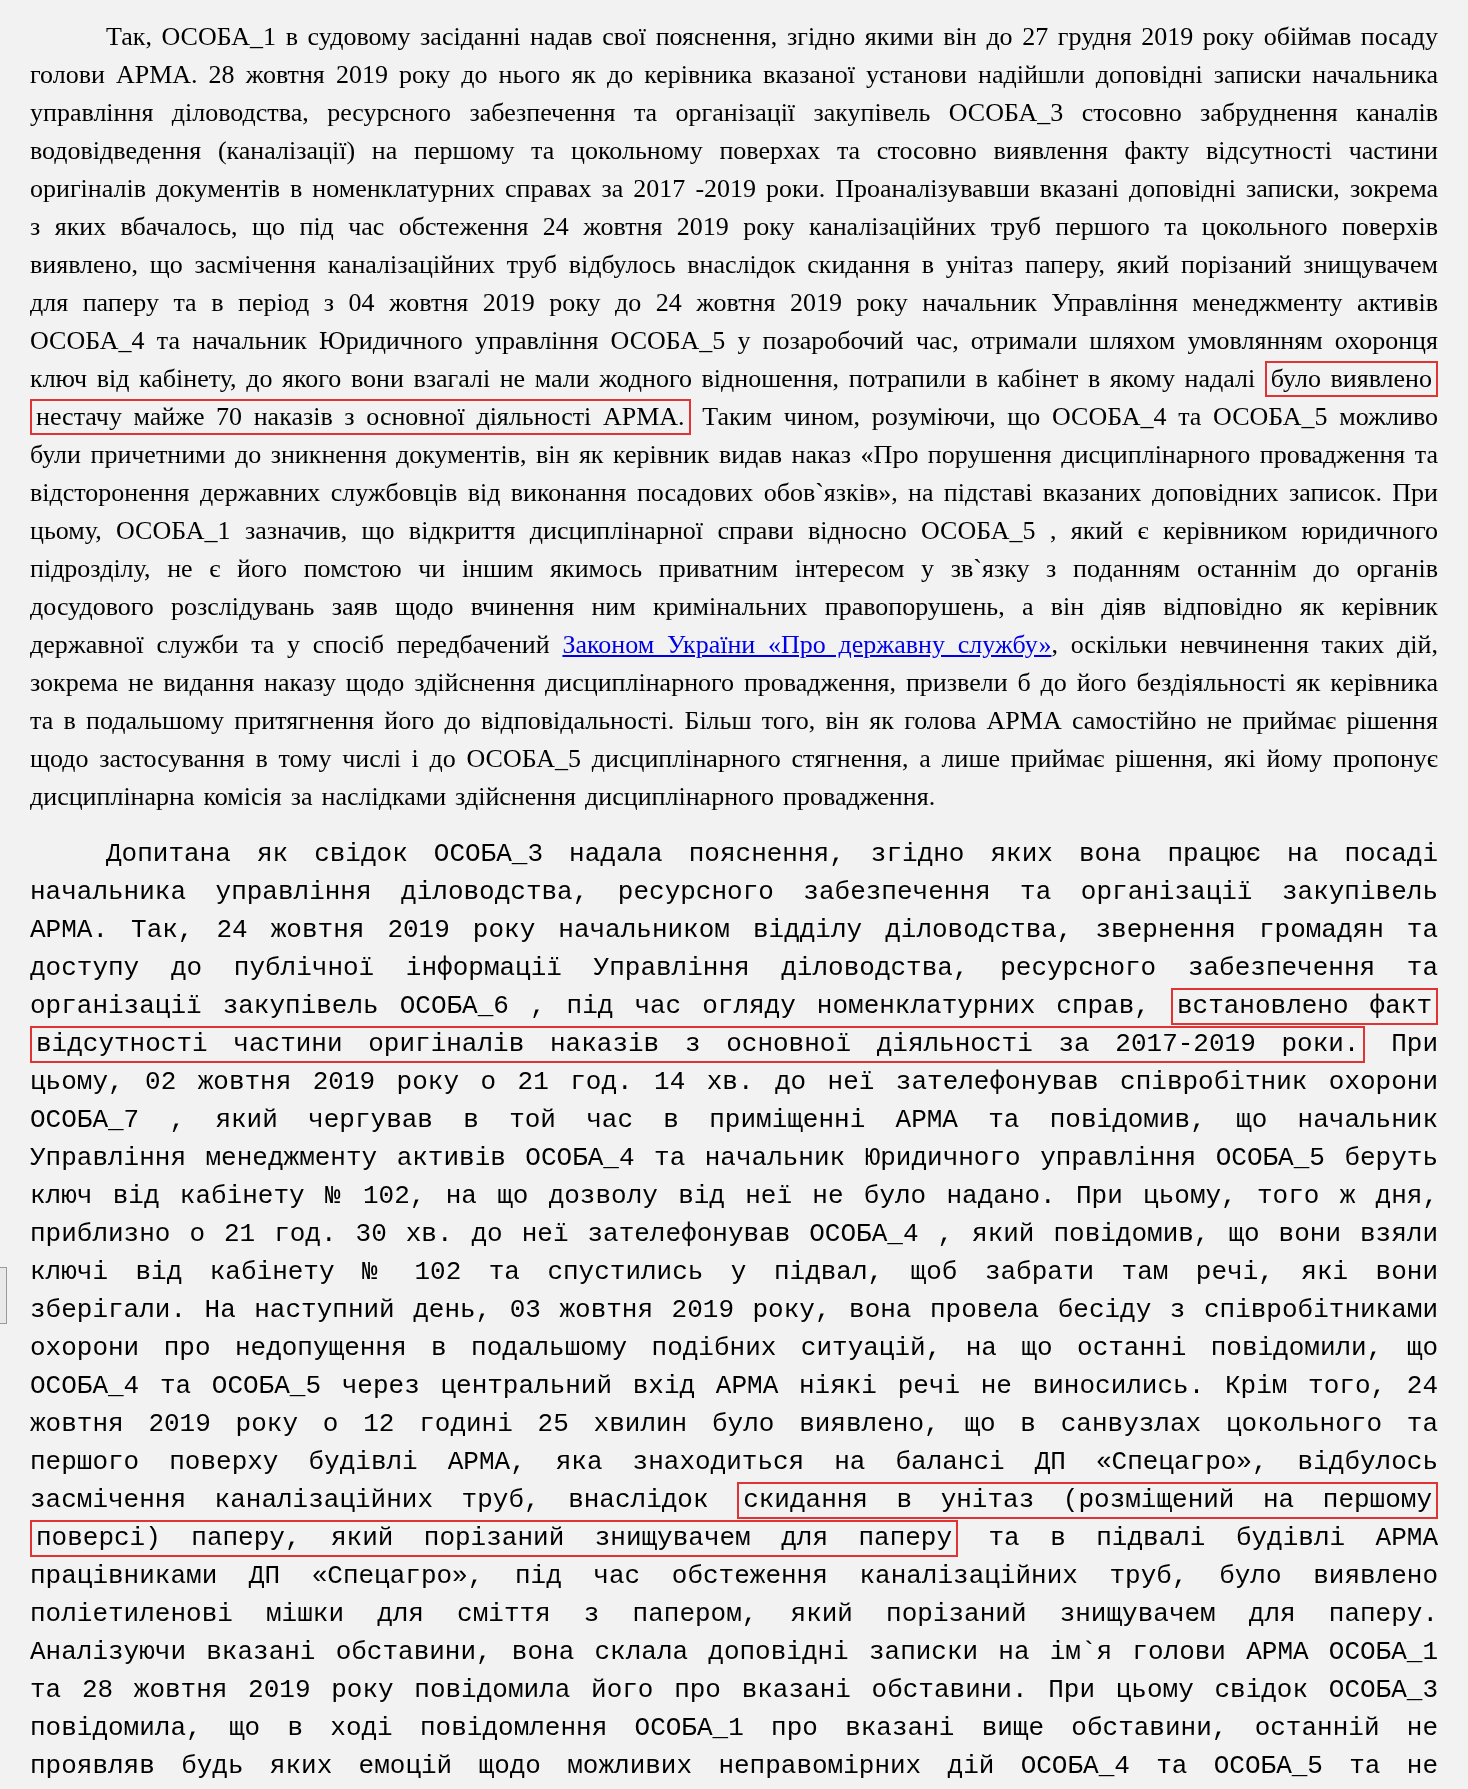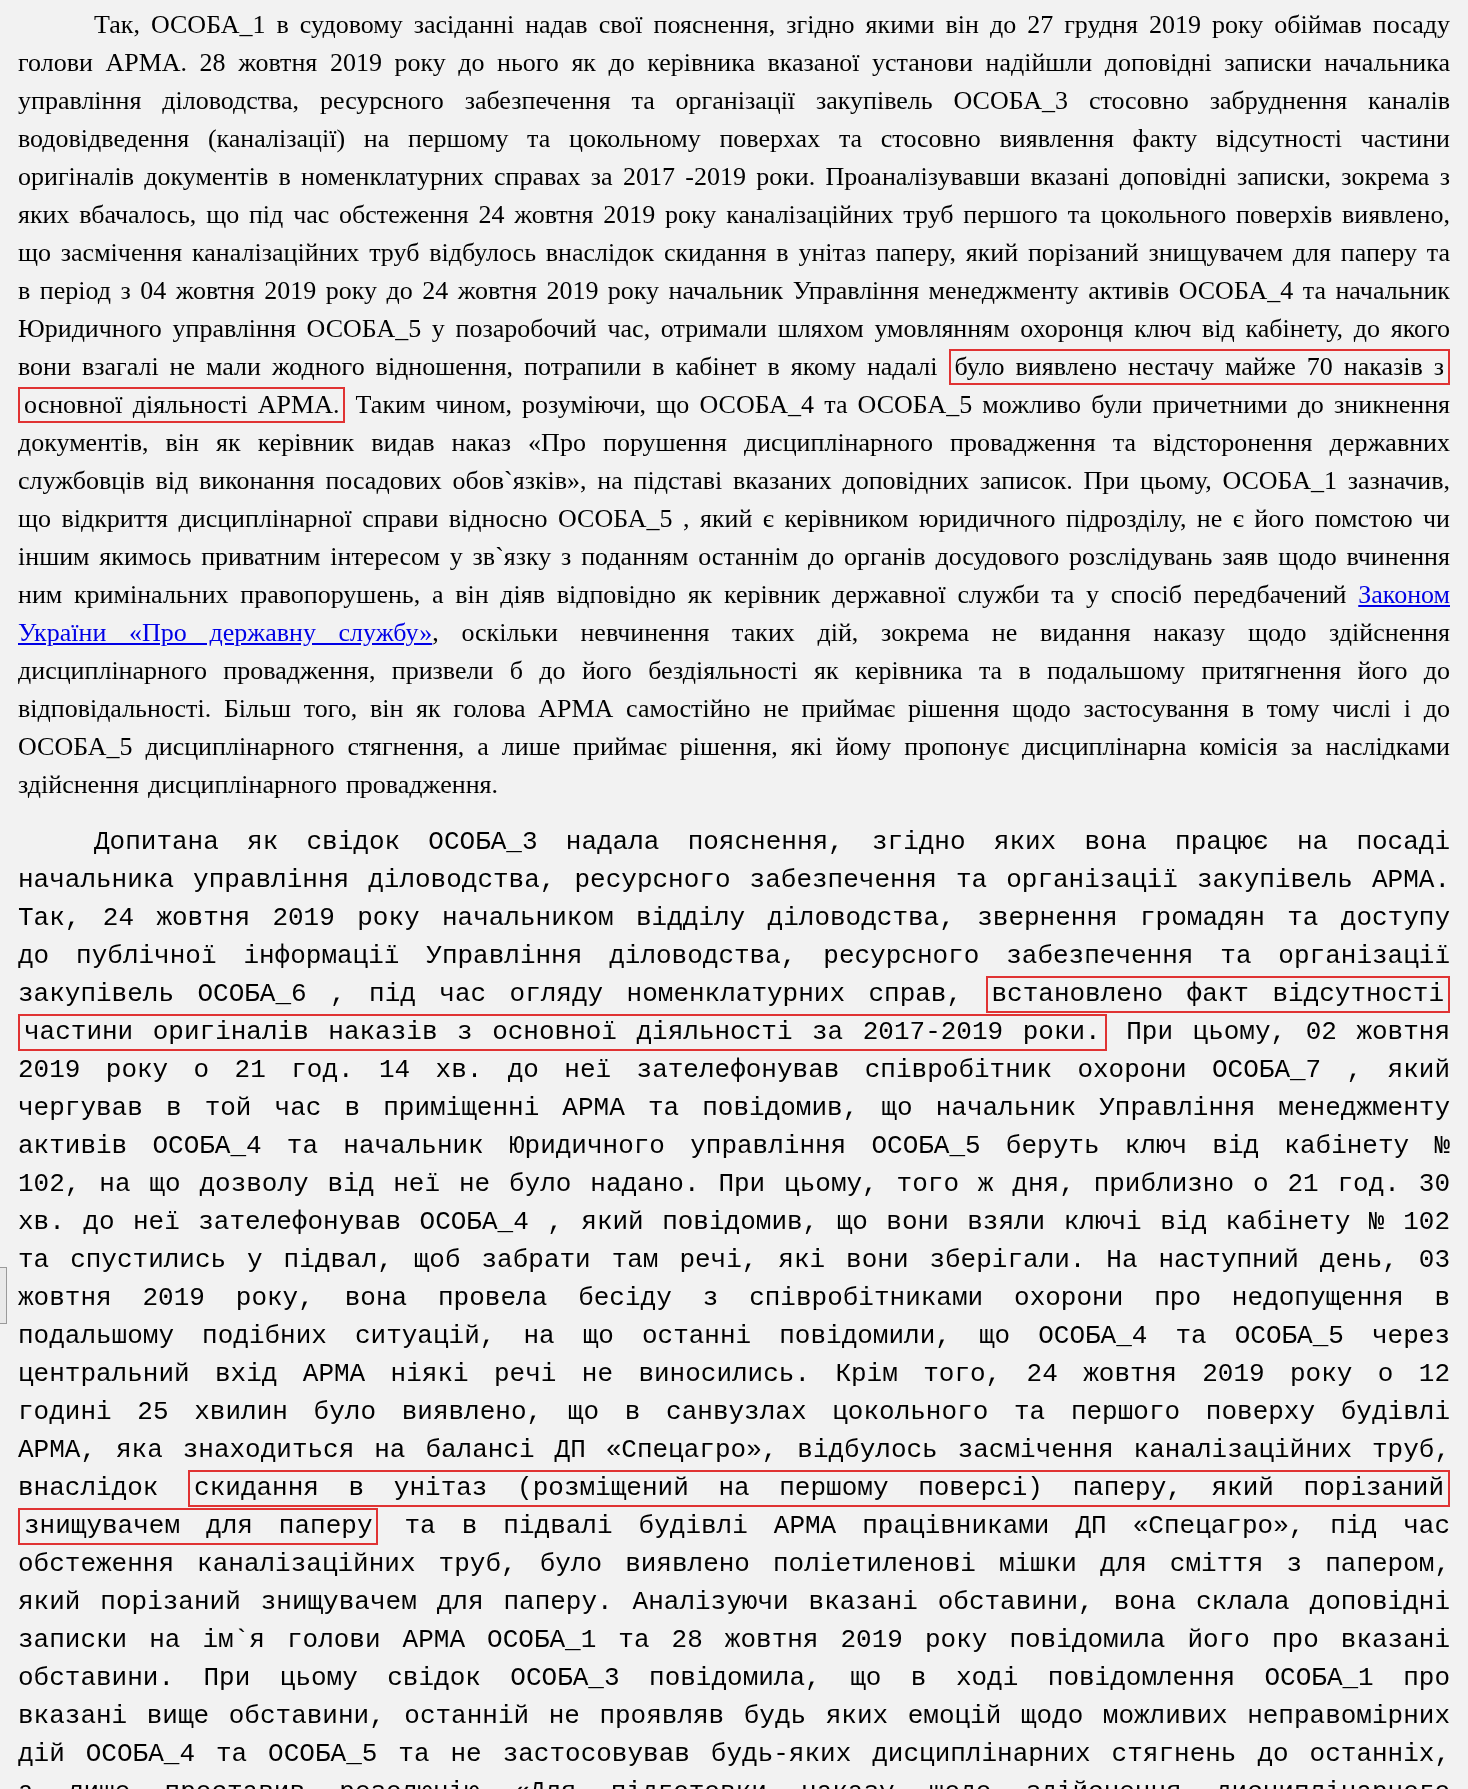--- a/index.html
+++ b/index.html
@@ -16,21 +16,21 @@
   .doc {
     padding: 2px 14px 0 14px;
   }
   p.para {
     font-family: "Liberation Serif", "DejaVu Serif", serif;
     font-size: 26px;
     line-height: 38px;
     color: #000000;
     text-align: justify;
     text-indent: 76px;
-    margin: 4px;
+    margin: 16px;
     word-spacing: 2.5px;
   }
   p.para + p.para {
     margin-top: 19px;
     font-family: Liberation Mono, monospace;
   }
   .plain {  }
   .redbox {
     border: 2px solid #e03333;
     padding: 1px 4px 2px 4px;

